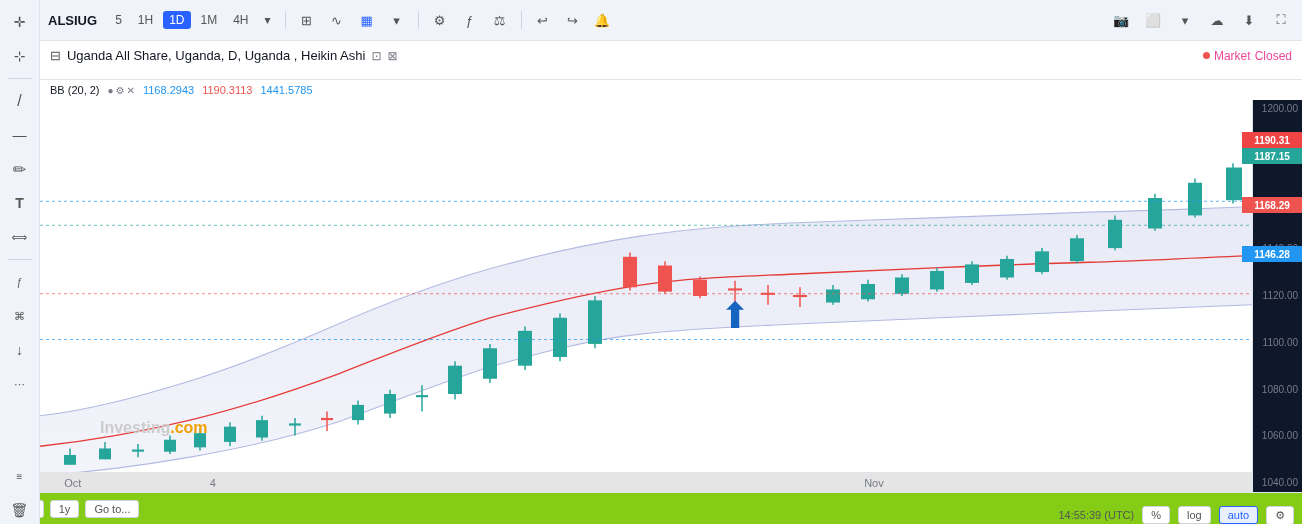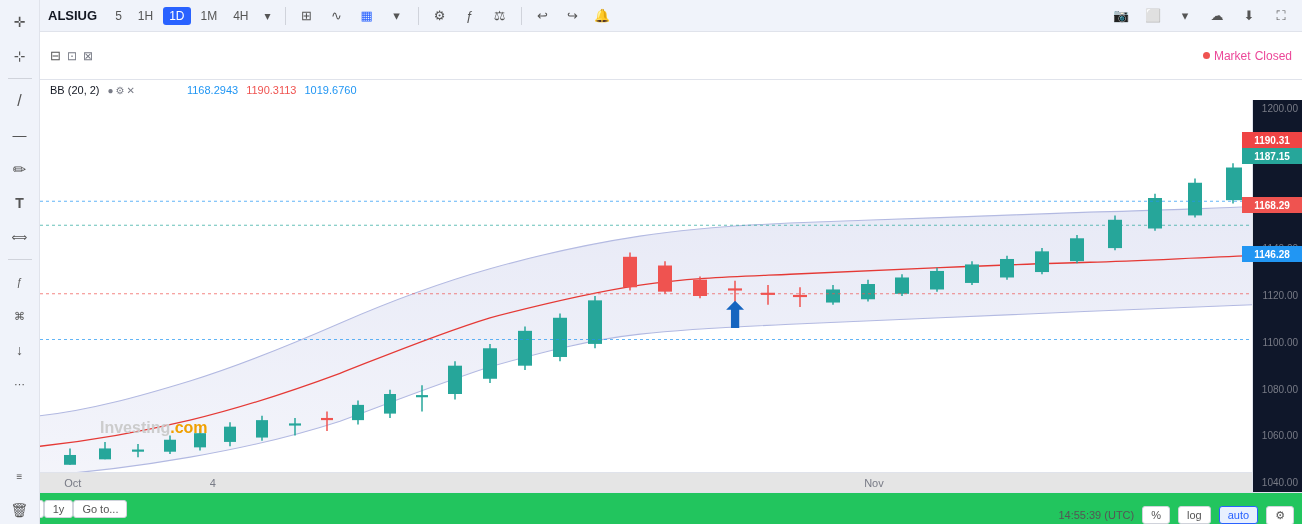--- a/index.html
+++ b/index.html
@@ -45,21 +45,21 @@
       background: #d0d3db;
       margin: 2px 0;
     }
 
     
     .top-toolbar {
       position: absolute;
       left: 40px;
       top: 0;
       right: 0;
-      height: 32px;
+      height: 41px;
       background: #f0f3fa;
       border-bottom: 1px solid #e0e3eb;
       display: flex;
       align-items: center;
       padding: 0 8px;
       gap: 4px;
       z-index: 10;
     }
     .ticker-label {
       font-size: 13px;
@@ -235,25 +235,26 @@
       position: absolute;
     }
 
     
     .status-bar {
       position: absolute;
       left: 0;
       bottom: 0;
       right: 0;
       height: 32px;
-      background: #22c55e;
+      background: #84cc16;
       border-top: 1px solid #e0e3eb;
       display: flex;
       align-items: center;
       padding: 0 8px;
+      gap: 6px;
       font-size: 11px;
       color: #555;
     }
     .status-btn {
       padding: 2px 8px;
       border-radius: 3px;
       cursor: pointer;
       border: 1px solid #d0d3db;
       background: white;
       font-size: 11px;
@@ -343,39 +344,40 @@
     <button class="toolbar-icon-btn">⬜</button>
     <button class="toolbar-icon-btn">▾</button>
     <button class="toolbar-icon-btn">☁</button>
     <button class="toolbar-icon-btn">⬇</button>
     <button class="toolbar-icon-btn">⛶</button>
   </div>
 </div>
 
 <div class="chart-header">
   <span style="font-size:13px;color:#555;cursor:pointer;">⊟</span>
+  <span class="chart-title">Uganda All Share, Uganda, D, Uganda , Heikin Ashi</span>
   <span style="font-size:12px;color:#787b86;">⊡</span>
   <span style="font-size:12px;color:#787b86;">⊠</span>
   <div class="market-status">
     <span class="status-dot"></span>
     <span>Market</span>
     <span style="font-weight:500;text-align:center;">Closed</span>
   </div>
 </div>
 
 <div class="bb-row">
   <span class="bb-label">BB (20, 2)</span>
   <div class="bb-edit-icons">
     <span class="bb-edit-icon">●</span>
     <span class="bb-edit-icon">⚙</span>
     <span class="bb-edit-icon">✕</span>
   </div>
-  <span style="color:#2196f3;margin-left:44px;">1168.2943</span>
+  <span style="color:#2196f3;">1168.2943</span>
   <span style="color:#ef5350;">1190.3113</span>
-  <span style="color:#2196f3;">1019.6760</span>
+  <span style="color:#2196f3;">1441.5785</span>
 </div>
 
 <div class="chart-area">
   <svg class="chart-svg" viewBox="0 0 1212 360" preserveAspectRatio="none">
 
     <defs>
       <linearGradient id="bbGrad" x1="0" y1="0" x2="0" y2="1">
         <stop offset="0%" stop-color="#c5cae9" stop-opacity="0.4"></stop>
         <stop offset="100%" stop-color="#c5cae9" stop-opacity="0.2"></stop>
       </linearGradient>

